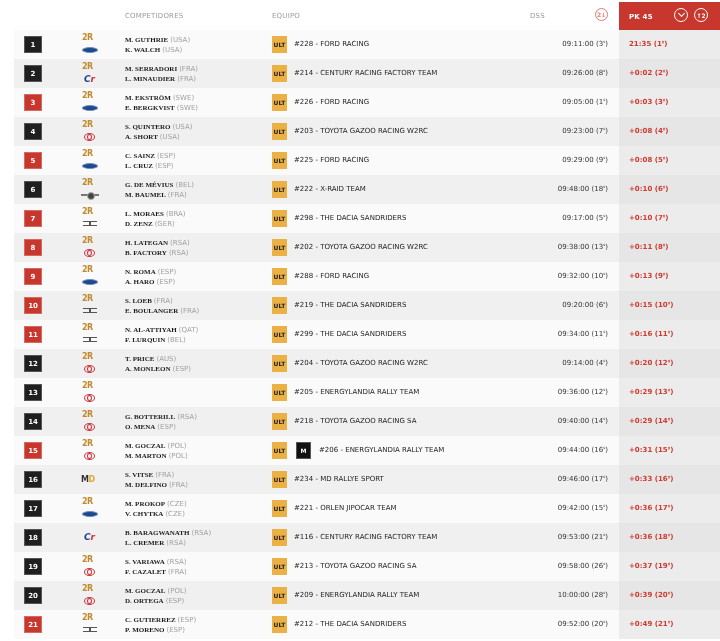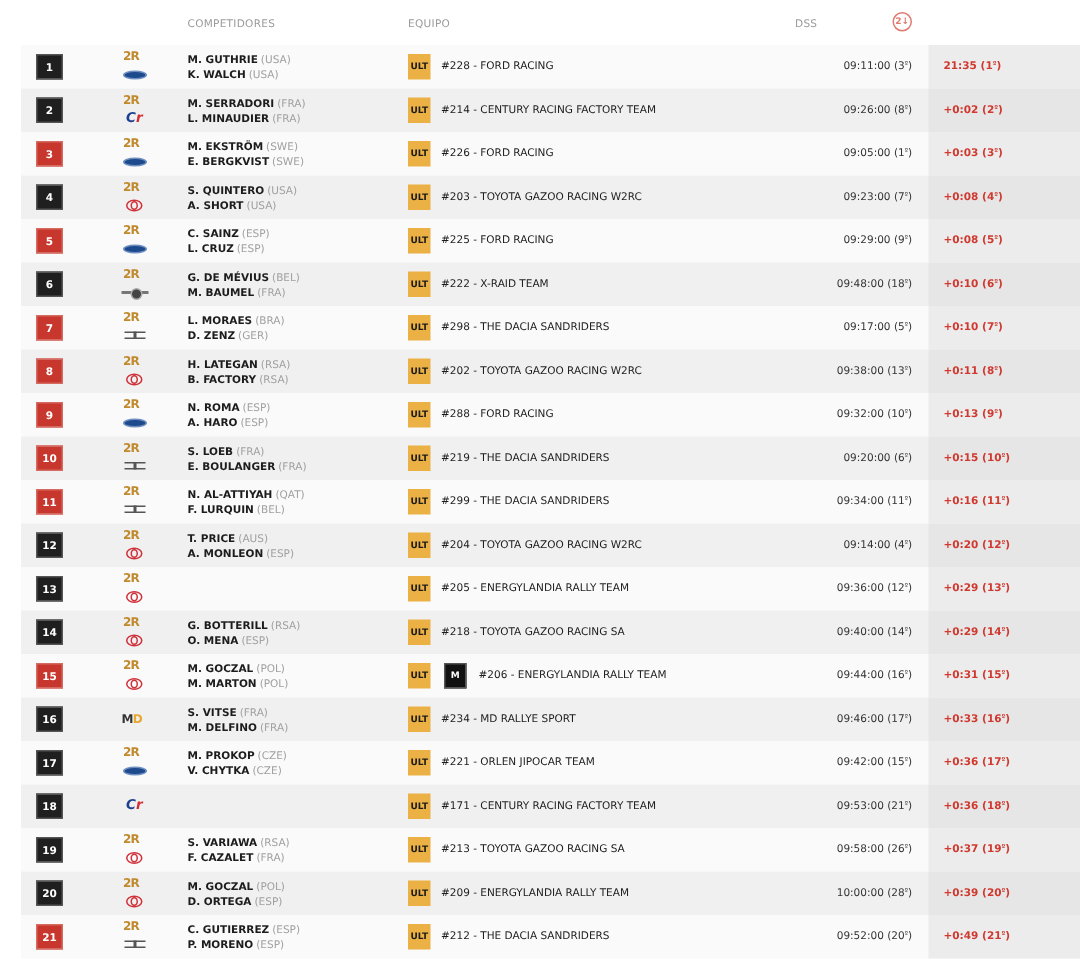--- a/index.html
+++ b/index.html
@@ -41,41 +41,46 @@
   .mini { width: 18px; height: 6px; margin: 1px 1px; position: relative; }
   .mini::before { content: ""; position: absolute; left: 0; top: 2px; width: 18px; height: 2px; background: #777; }
   .mini::after { content: ""; position: absolute; left: 6px; top: 0; width: 6px; height: 6px; border-radius: 50%; background: #444; border: 1px solid #aaa; }
   .dacia { margin-left: 3px; width: 14px; height: 5px; margin-top: 1px; position: relative; }
   .dacia::before { content: ""; position: absolute; left: 0; top: 0; width: 6px; height: 3px; border: 1px solid #555; border-left: none; }
   .dacia::after { content: ""; position: absolute; right: 0; top: 0; width: 6px; height: 3px; border: 1px solid #555; border-right: none; }
   .md { position: absolute; left: 1px; top: 7px; font-size: 8px; font-weight: bold; color: #333; letter-spacing: -0.5px; }
   .md span { color: #e8a632; }
 
   .crew { position: absolute; left: 111px; top: 5px; font-size: 7px; line-height: 10px; white-space: nowrap; }
-  .crew .name { font-weight: bold; color: #1c1c1c; }
+  .crew .name { font-weight: bold; color: #1c1c1c; font-family: Liberation Serif, serif; }
   .crew .nat { color: #a0a0a0; margin-left: 2px; }
 
   .ult { position: absolute; left: 258px; top: 6px; width: 15px; height: 17px; background: #ecb144; color: #1c1c1c; font-size: 6px; font-weight: bold; display: flex; align-items: center; justify-content: center; cursor: pointer; }
   .mbadge { position: absolute; left: 282px; top: 6px; width: 15px; height: 17px; background: #111; border: 1px solid #555; color: #fff; font-size: 6px; font-weight: bold; display: flex; align-items: center; justify-content: center; }
   .team { position: absolute; left: 280px; top: 10px; font-size: 7px; font-weight: normal; color: #1c1c1c; white-space: nowrap; }
   .team.shift { left: 305px; }
 
   .dss { position: absolute; right: 112px; top: 10px; font-size: 7px; color: #333; white-space: nowrap; text-align: right; }
   .pk { position: absolute; left: 615px; top: 10px; font-size: 7px; font-weight: bold; color: #d0392f; white-space: nowrap; }
   sup { font-size: 4.5px; vertical-align: 2px; }
 </style>
 </head>
 <body>
 
 <div class="table">
   <div class="header">
     <span class="h-comp">COMPETIDORES</span>
     <span class="h-team">EQUIPO</span>
     <span class="h-dss">DSS</span>
     <span class="sort-icon">2↓</span>
+    <div class="pk-head">
+      <span class="pk-label">PK 45</span>
+      <span class="chev"></span>
+      <span class="order">↑2</span>
+    </div>
   </div>
   <div id="rows">
       <div class="row plain">
         <div class="pk-bg"></div>
         <span class="pos dark">1</span>
         <div class="logos">
           <span class="logo-2r">2R</span>
           <div class="logo-brand" style="">
             <div class="ford"></div>
           </div>
@@ -372,22 +377,26 @@
         <span class="pk"><span>+0:36</span> (<span>17</span><sup>º</sup>)</span>
       </div>
       <div class="row alt">
         <div class="pk-bg"></div>
         <span class="pos dark">18</span>
         <div class="logos">
           <div class="logo-brand" style="top:7px;">
             <div class="century">C<span>r</span></div>
           </div>
         </div>
-        <span class="ult">ULT</span>
-        <span class="team">#171 - CENTURY RACING FACTORY TEAM</span>
+        <div class="crew">
+          <div><span class="name">B. BARAGWANATH</span><span class="nat">(RSA)</span></div>
+          <div><span class="name">L. CREMER</span><span class="nat">(RSA)</span></div>
+        </div>
+        <span class="ult">ULT</span>
+        <span class="team">#116 - CENTURY RACING FACTORY TEAM</span>
         <span class="dss"><span>09:53:00</span> (<span>21</span><sup>º</sup>)</span>
         <span class="pk"><span>+0:36</span> (<span>18</span><sup>º</sup>)</span>
       </div>
       <div class="row plain">
         <div class="pk-bg"></div>
         <span class="pos dark">19</span>
         <div class="logos">
           <span class="logo-2r">2R</span>
           <div class="logo-brand" style="">
             <div class="toyota"></div>

